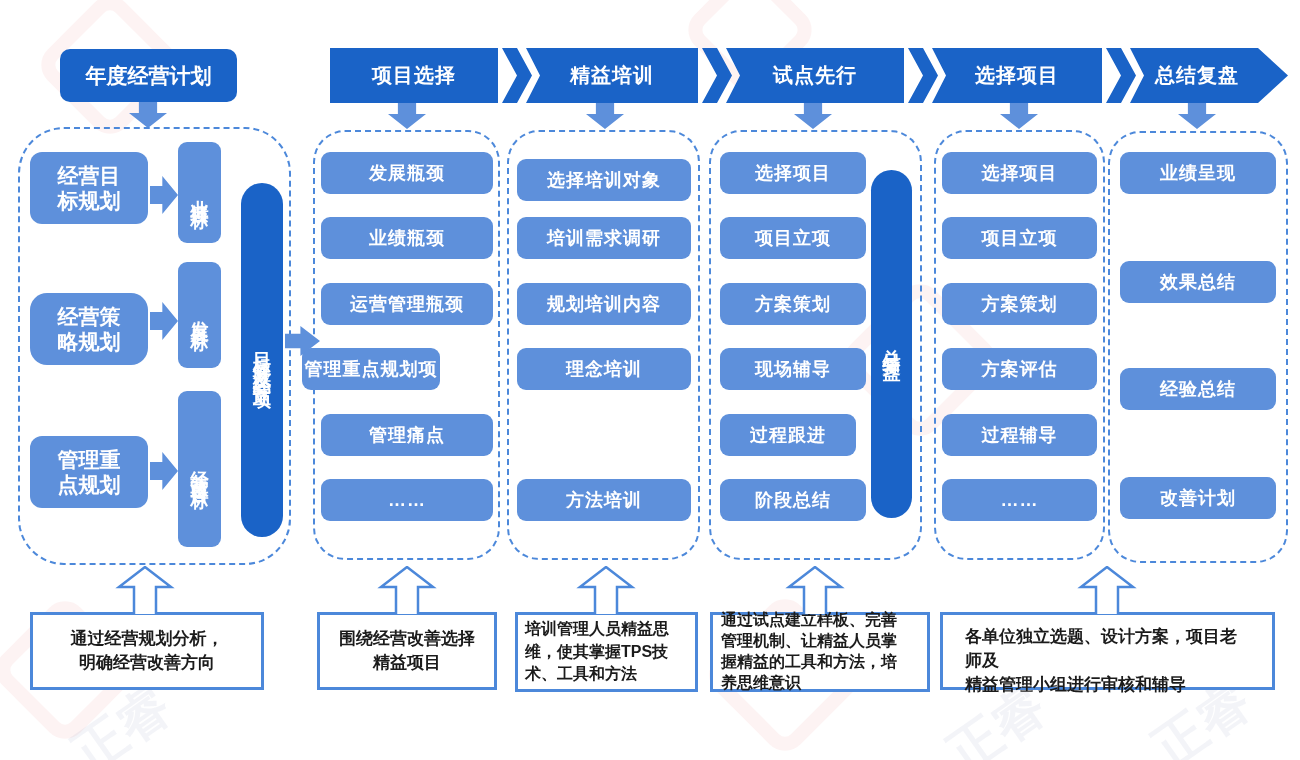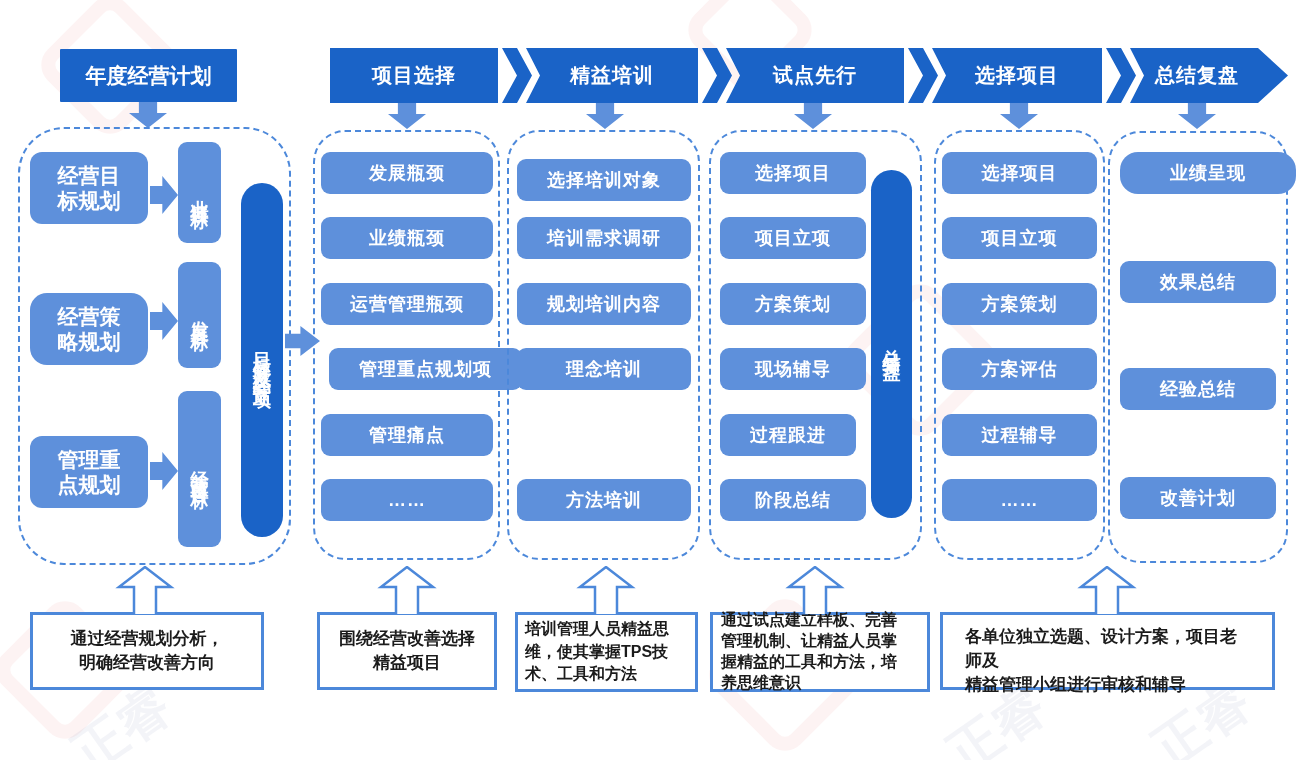--- a/index.html
+++ b/index.html
@@ -14,21 +14,21 @@
     position:absolute; border:14px solid rgba(222,90,90,.07);
     border-radius:22px; transform:rotate(45deg);
   }
   .wm-text {
     position:absolute; font-weight:bold; font-size:52px;
     color:rgba(140,150,185,.10); transform:rotate(-35deg); white-space:nowrap;
   }
   
   .annual {
     position:absolute; left:60px; top:49px; width:177px; height:53px;
-    background:#1A63C7; border-radius:1px; color:#fff; font-weight:bold;
+    background:#1A63C7; border-radius:10px; color:#fff; font-weight:bold;
     font-size:21px; display:flex; align-items:center; justify-content:center;
   }
   .stage {
     position:absolute; top:48px; height:55px; background:#1A63C7; color:#fff;
     font-weight:bold; font-size:20px; display:flex; align-items:center;
     justify-content:center; letter-spacing:1px;
   }
   .stage.notch { clip-path:polygon(0 0,100% 0,100% 100%,0 100%,14px 50%); }
   .stage.tip {
     clip-path:polygon(0 0,calc(100% - 30px) 0,100% 50%,calc(100% - 30px) 100%,0 100%,14px 50%);
@@ -129,21 +129,21 @@
   <div class="vbox" style="left:178px;top:142px;width:43px;height:101px;">业绩目标</div>
   <div class="vbox" style="left:178px;top:262px;width:43px;height:106px;">发展目标</div>
   <div class="vbox" style="left:178px;top:391px;width:43px;height:156px;">经营改善目标</div>
   <div class="vbar" style="left:241px;top:183px;width:42px;height:354px;">目标解读及经营立项</div>
   <div class="rarrow" style="left:285px;top:326px;width:35px;height:30px;z-index:4;"></div>
 
   <div class="dashed" style="left:313px;top:130px;width:187px;height:430px;"></div>
   <div class="item" style="left:321px;top:152px;width:172px;">发展瓶颈</div>
   <div class="item" style="left:321px;top:217px;width:172px;">业绩瓶颈</div>
   <div class="item" style="left:321px;top:283px;width:172px;">运营管理瓶颈</div>
-  <div class="item" style="left:329px;top:348px;width:193px;">管理重点规划项</div>
+  <div class="item" style="left:302px;top:348px;width:138px;">管理重点规划项</div>
   <div class="item" style="left:321px;top:414px;width:172px;">管理痛点</div>
   <div class="item" style="left:321px;top:479px;width:172px;">……</div>
 
   <div class="dashed" style="left:507px;top:130px;width:193px;height:430px;"></div>
   <div class="item" style="left:517px;top:159px;width:174px;">选择培训对象</div>
   <div class="item" style="left:517px;top:217px;width:174px;">培训需求调研</div>
   <div class="item" style="left:517px;top:283px;width:174px;">规划培训内容</div>
   <div class="item" style="left:517px;top:348px;width:174px;">理念培训</div>
   <div class="item" style="left:517px;top:479px;width:174px;">方法培训</div>
 
@@ -158,21 +158,21 @@
 
   <div class="dashed" style="left:934px;top:130px;width:171px;height:430px;"></div>
   <div class="item" style="left:942px;top:152px;width:155px;">选择项目</div>
   <div class="item" style="left:942px;top:217px;width:155px;">项目立项</div>
   <div class="item" style="left:942px;top:283px;width:155px;">方案策划</div>
   <div class="item" style="left:942px;top:348px;width:155px;">方案评估</div>
   <div class="item" style="left:942px;top:414px;width:155px;">过程辅导</div>
   <div class="item" style="left:942px;top:479px;width:155px;">……</div>
 
   <div class="dashed" style="left:1108px;top:131px;width:180px;height:432px;"></div>
-  <div class="item" style="left:1120px;top:152px;width:176px;border-radius:18px;">业绩呈现</div>
+  <div class="item" style="left:1120px;top:152px;width:156px;">业绩呈现</div>
   <div class="item" style="left:1120px;top:261px;width:156px;">效果总结</div>
   <div class="item" style="left:1120px;top:368px;width:156px;">经验总结</div>
   <div class="item" style="left:1120px;top:477px;width:156px;">改善计划</div>
 
   <div class="note" style="left:30px;width:234px;height:78px;font-size:17px;">通过经营规划分析，
 明确经营改善方向</div>
   <div class="note" style="left:317px;width:180px;height:78px;font-size:17px;">围绕经营改善选择
 精益项目</div>
   <div class="note left" style="left:515px;width:183px;height:80px;font-size:16px;padding:0 7px;">培训管理人员精益思
 维，使其掌握TPS技

